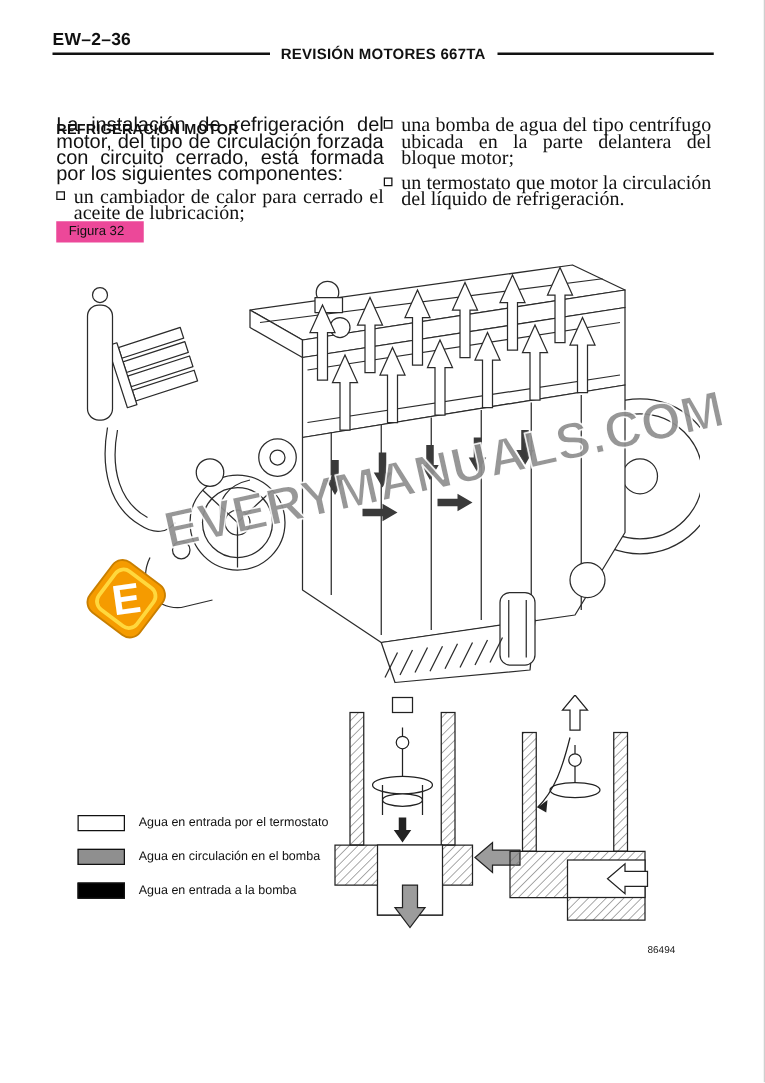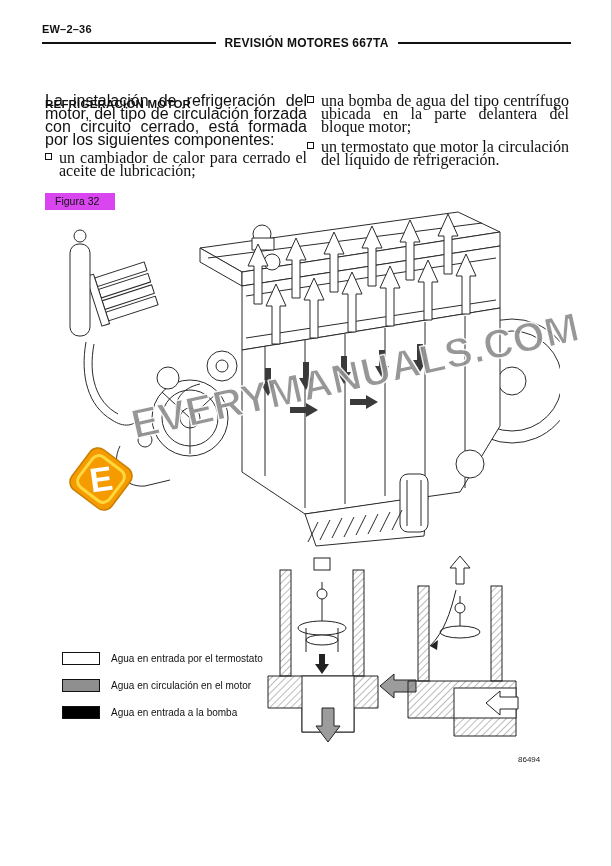--- a/index.html
+++ b/index.html
@@ -1,21 +1,21 @@
 <!DOCTYPE html>
 <html><head>
 <meta charset="utf-8">
 <style>
   * { margin:0; padding:0; box-sizing:border-box; }
   html,body { background:#ffffff; }
   body { font-family:"Liberation Sans", sans-serif; color:#111; }
   .page { position:relative; width:612px; height:866px; background:#fff; overflow:hidden;
           border-right:1px solid #cfcfcf; }
 
-  .page-code { position:absolute; left:42px; top:23px; font-size:11px; font-weight:bold; letter-spacing:.2px; }
+  .page-code { position:absolute; left:42px; top:23px; font-size:14px; font-weight:bold; letter-spacing:.2px; }
 
   .header-row { position:absolute; left:42px; right:40px; top:36px; display:flex; align-items:center; gap:9px; }
   .rule { flex:1; height:1.5px; background:#111; }
   .header-title { font-size:12px; font-weight:bold; white-space:nowrap; letter-spacing:.2px; }
 
   .section-title { position:absolute; left:45px; top:76px; font-size:11.5px; font-weight:bold; letter-spacing:.2px;margin-top:22px; }
 
   .columns { position:absolute; left:45px; top:94px; width:524px; display:grid;
              grid-template-columns:1fr 1fr; font-size:16px; line-height:13px; text-align:justify; }
   .para { margin-bottom:5px; }
@@ -71,21 +71,21 @@
         <span class="sq"></span>
         <span class="bullet-text">una bomba de agua del tipo centrífugo ubicada en la parte delantera del bloque motor;</span>
       </div>
       <div class="bullet">
         <span class="sq"></span>
         <span class="bullet-text">un termostato que motor la circulación del líquido de refrigeración.</span>
       </div>
     </div>
   </div>
 
-  <div class="figura" style="background-color: #d946ef; margin-top: 16px;">Figura 32</div>
+  <div class="figura" style="background-color: #ec4899;">Figura 32</div>
 
   <div class="figure-area">
 
     <svg class="engine" width="510" height="360" viewBox="0 0 510 360">
       <defs>
         <polygon id="ua" points="-4,0 -4,-38 -10,-38 0,-60 10,-38 4,-38 4,0"></polygon>
         <polygon id="da" points="-3,0 -3,16 -7,16 0,28 7,16 3,16 3,0"></polygon>
       </defs>
       <g stroke="#2b2b2b" stroke-width="1" fill="none" stroke-linejoin="round">
         <circle cx="462" cy="185" r="62" fill="#fff"></circle>
@@ -221,21 +221,21 @@
     </g>
   </svg>
 
   <div class="legend">
     <div class="legend-row">
       <span class="swatch" style="background-color: rgb(255, 255, 255);"></span>
       <span class="legend-label">Agua en entrada por el termostato</span>
     </div>
     <div class="legend-row">
       <span class="swatch" style="background-color: rgb(143, 143, 143);"></span>
-      <span class="legend-label">Agua en circulación en el motor</span>
+      <span class="legend-label">Agua en circulación en el bomba</span>
     </div>
     <div class="legend-row">
       <span class="swatch" style="background-color: rgb(0, 0, 0);"></span>
       <span class="legend-label">Agua en entrada a la bomba</span>
     </div>
   </div>
 
   <div class="fig-ref">86494</div>
 
 </div>

